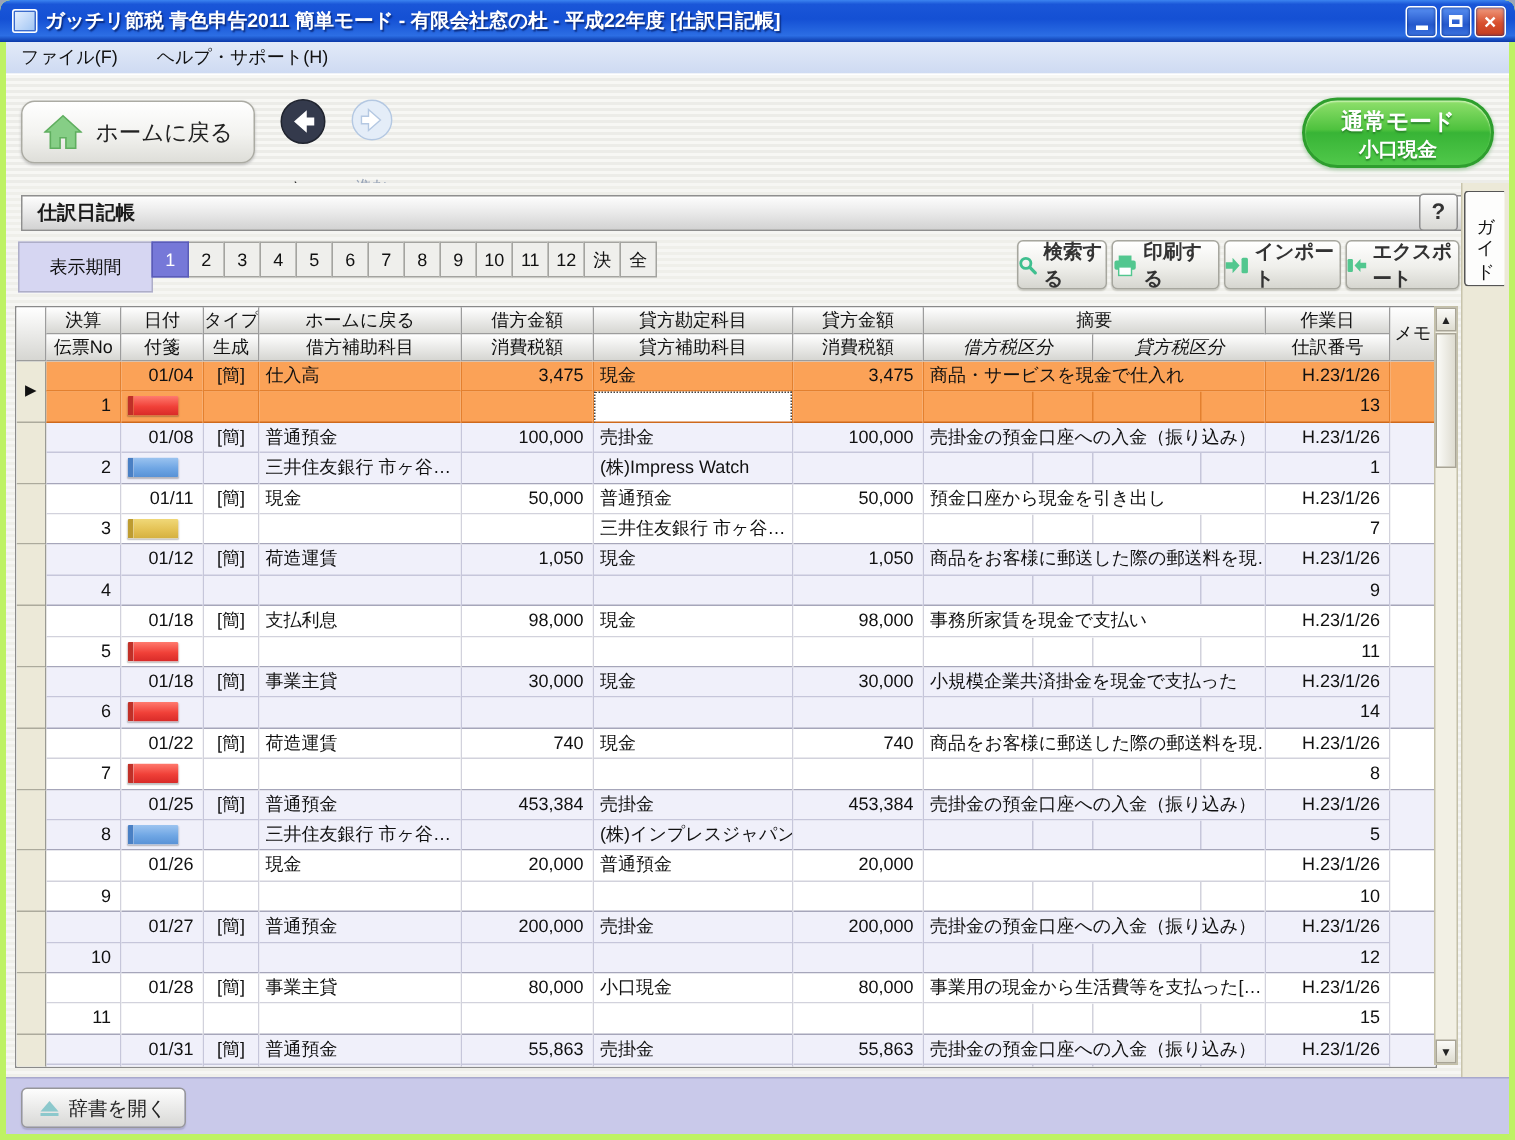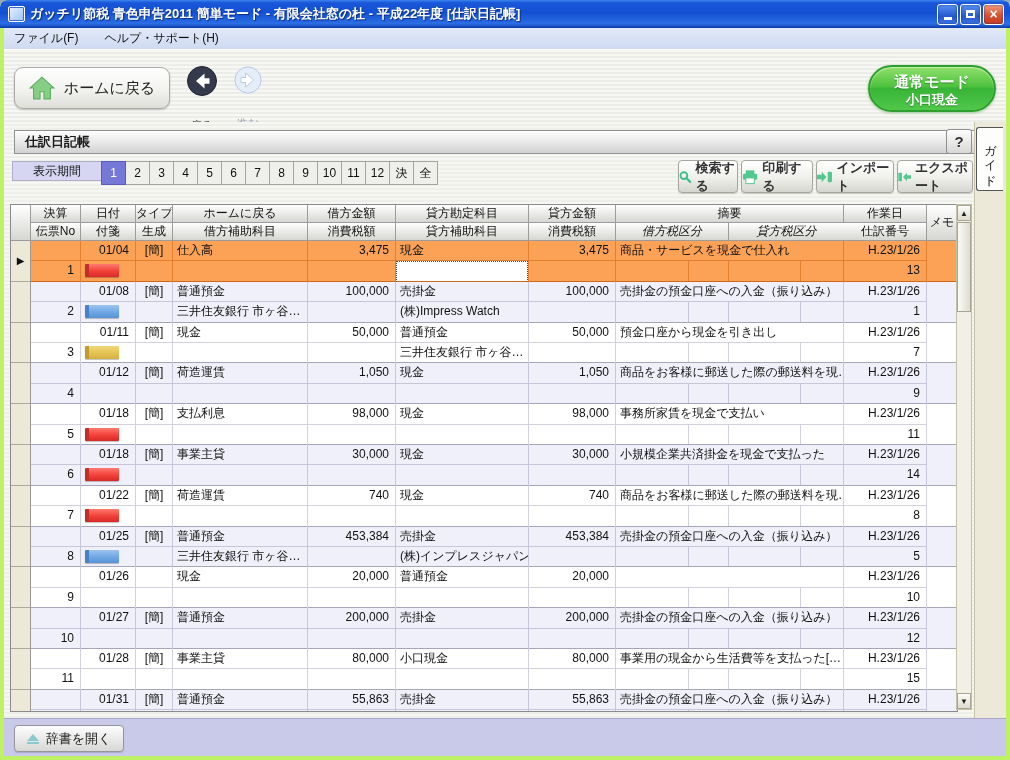--- a/index.html
+++ b/index.html
@@ -52,21 +52,21 @@
     background:linear-gradient(180deg,#FDFDFD 0%,#E9E9E9 50%,#D2D2D2 100%);box-shadow:inset 0 1px 0 #fff;
     display:flex;align-items:center;padding-left:10px;font-size:13px;font-weight:bold;color:#1A1A1A;}
   .help-btn{position:absolute;left:942px;top:7px;width:26px;height:25px;border:1px solid #8F8F8F;border-radius:3px;
     background:linear-gradient(180deg,#FDFDFD,#D8D8D4);display:flex;align-items:center;justify-content:center;
     font-weight:bold;font-size:15px;color:#333;cursor:pointer;}
   .guide-strip{position:absolute;left:970px;top:0;width:32px;height:596px;background:#ECE9D8;border-left:1px solid #C8C4AC;}
   .guide-tab{position:absolute;left:972px;top:5px;width:27px;height:64px;background:#FDFDFC;border:1px solid #555;border-right:none;
     border-radius:3px 0 0 3px;display:flex;align-items:center;justify-content:center;cursor:pointer;
     writing-mode:vertical-rl;font-size:12px;color:#111;letter-spacing:2px;}
 
-  .period-label{position:absolute;left:8px;top:39px;width:90px;height:20px;background:#D6D6F2;border:1px solid #AEAEC8;
+  .period-label{position:absolute;left:8px;top:39px;width:90px;height:34px;background:#D6D6F2;border:1px solid #AEAEC8;
     display:flex;align-items:center;justify-content:center;font-size:12px;color:#111;}
   .period-tabs{position:absolute;left:98px;top:39px;height:24px;display:flex;}
   .ptab{width:25px;height:24px;margin-left:-1px;border:1px solid #A4A4A0;background:#EFEFEC;
     display:flex;align-items:center;justify-content:center;font-size:12px;color:#111;cursor:pointer;}
   .ptab.sel{background:#7678D8;color:#fff;border-color:#5A5CB8;z-index:2;}
 
   .act-btn{position:absolute;top:38px;height:33px;border:1px solid #A6A69E;border-radius:4px;
     background:linear-gradient(180deg,#FFFFFF 0%,#EFEFEB 55%,#D6D6D0 100%);box-shadow:0 1px 1px #C8C8C0;
     display:flex;align-items:center;justify-content:center;gap:4px;font-size:13px;font-weight:bold;color:#333;cursor:pointer;}
 

